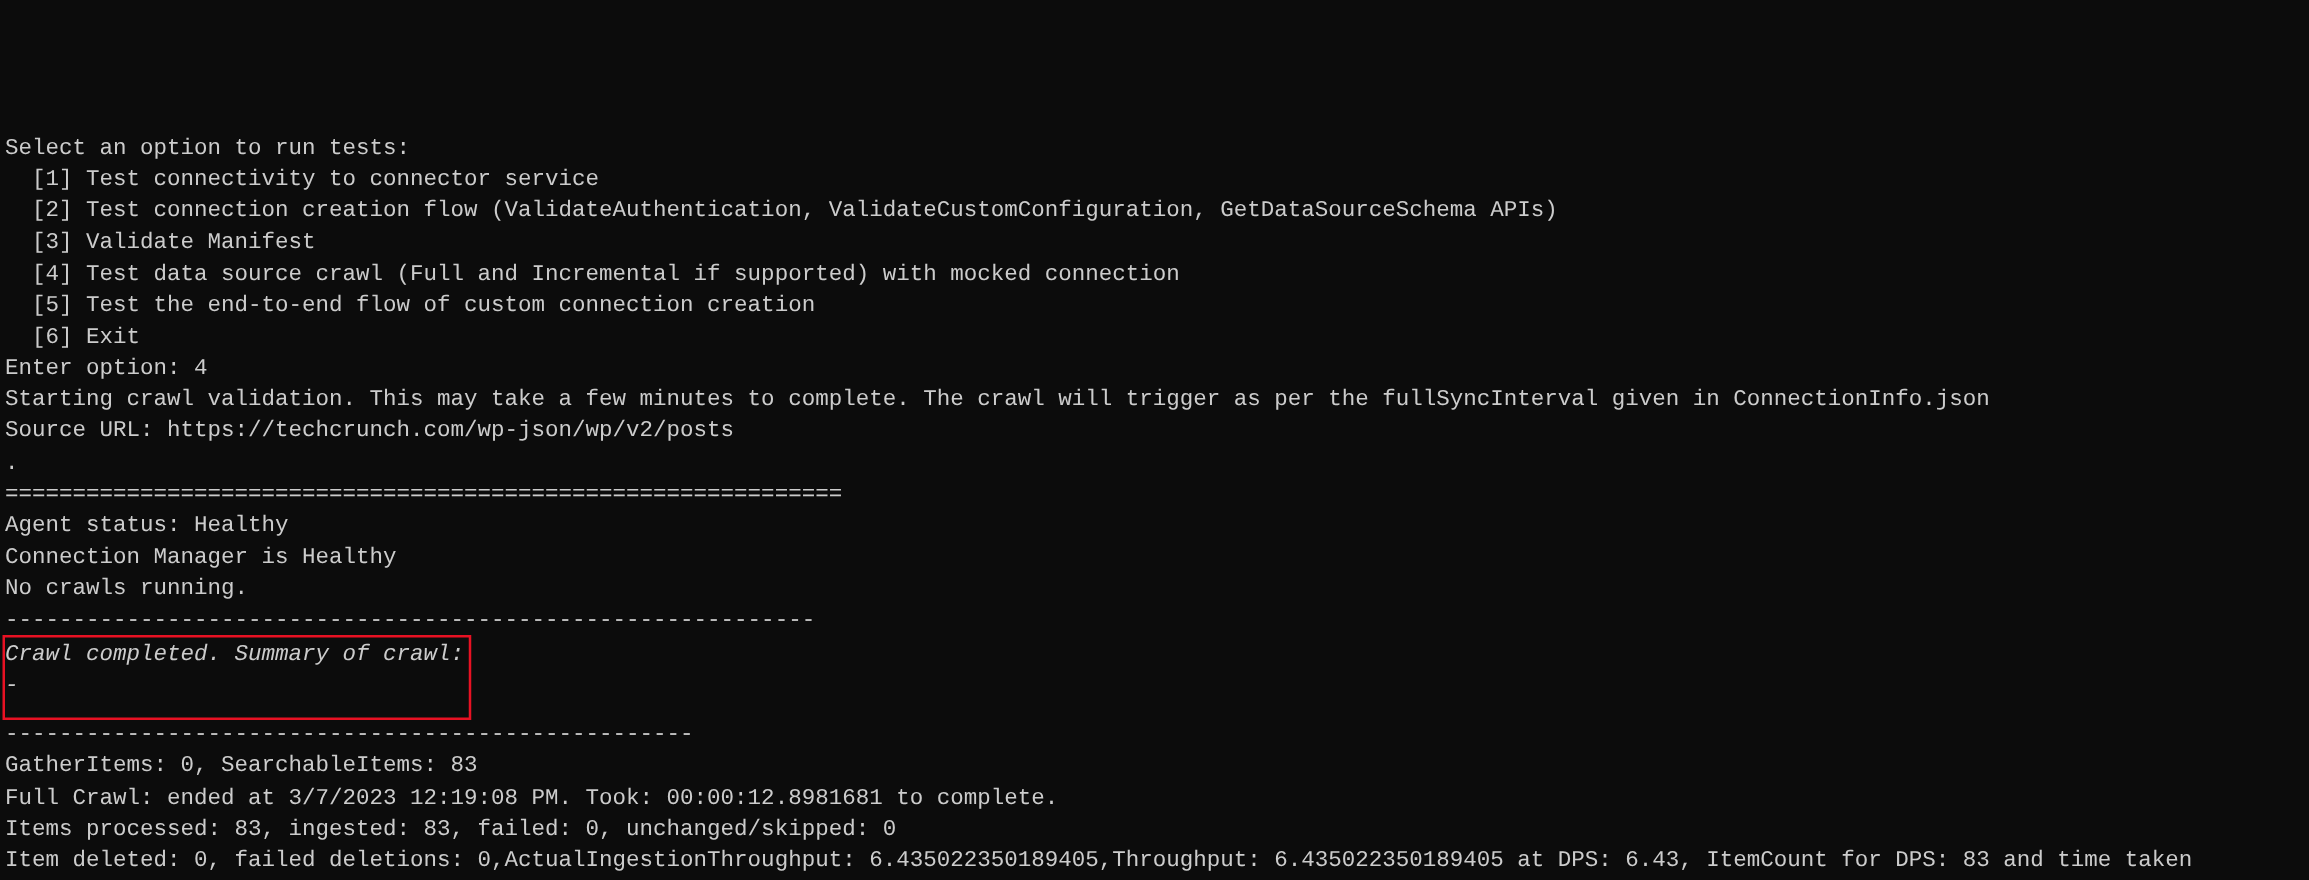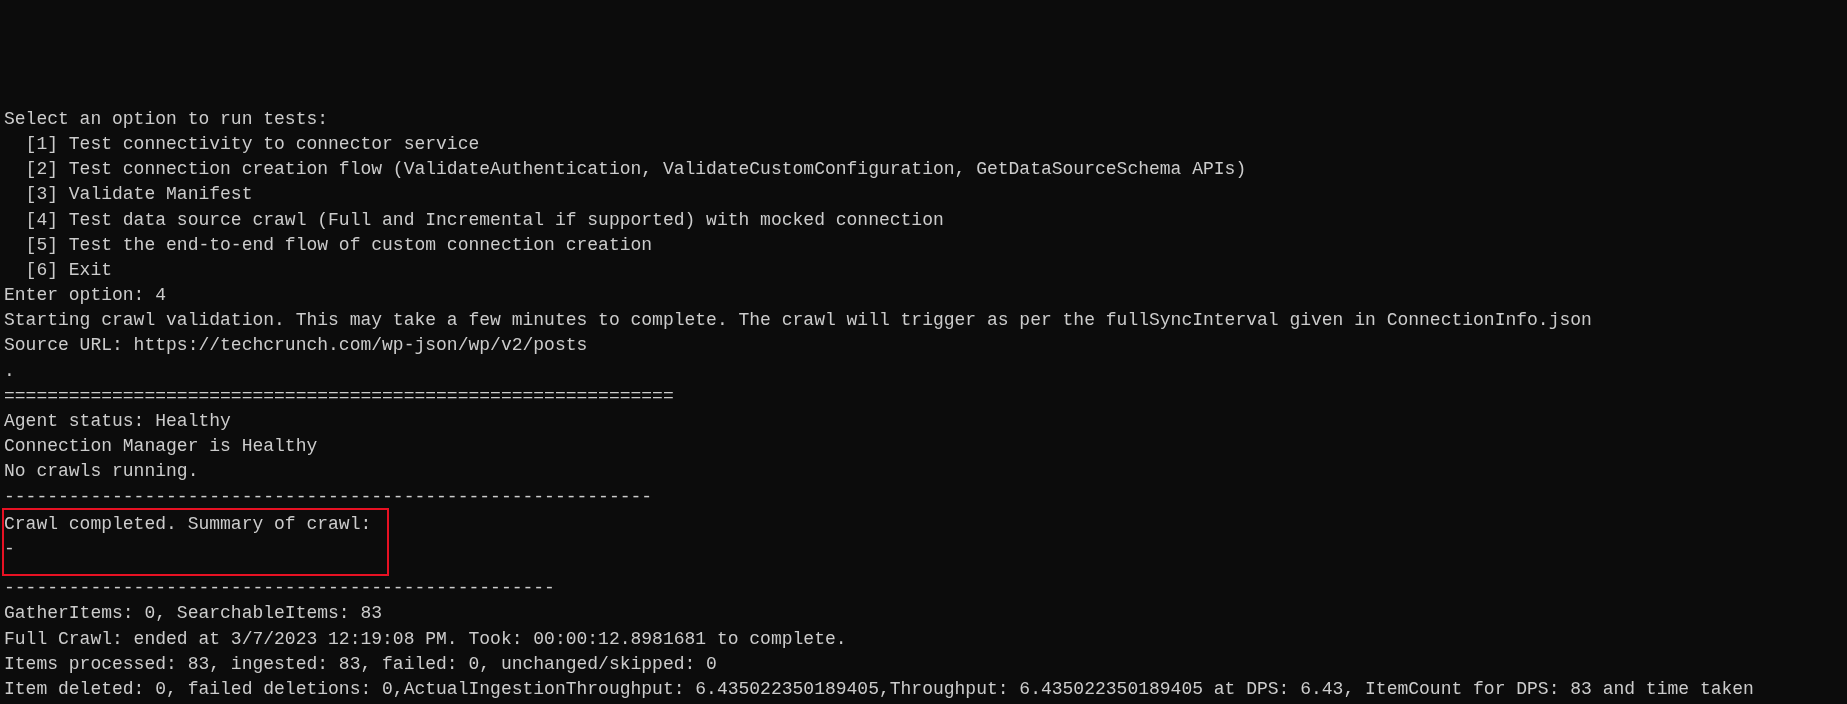--- a/index.html
+++ b/index.html
@@ -12,23 +12,24 @@
       padding: 6px 4px;
       white-space: pre;
       overflow-x: auto;
       width: 1847px;
       height: 704px;
     }
     .line { display: block; }
     .highlight-box {
       border: 2.5px solid #e81123;
       display: inline-block;
-      padding: 2px 16px 12px 0px;
+      padding: 2px 4px 12px 0px;
       margin-left: -2px;
       margin-top: -2px;
+      font-style: italic;
     }
     .terminal-output { color: #cccccc; }
   </style>
 </head>
 <body>
 
 
 
 <div class="terminal-output"><span class="line">Select an option to run tests:</span><span class="line"></span><span class="line">  [1] Test connectivity to connector service</span><span class="line">  [2] Test connection creation flow (ValidateAuthentication, ValidateCustomConfiguration, GetDataSourceSchema APIs)</span><span class="line">  [3] Validate Manifest</span><span class="line">  [4] Test data source crawl (Full and Incremental if supported) with mocked connection</span><span class="line">  [5] Test the end-to-end flow of custom connection creation</span><span class="line">  [6] Exit</span><span class="line"></span><span class="line">Enter option: 4</span><span class="line">Starting crawl validation. This may take a few minutes to complete. The crawl will trigger as per the fullSyncInterval given in ConnectionInfo.json</span><span class="line">Source URL: https://techcrunch.com/wp-json/wp/v2/posts</span><span class="line">.</span><span class="line">==============================================================</span><span class="line">Agent status: Healthy</span><span class="line">Connection Manager is Healthy</span><span class="line">No crawls running.</span><span class="line">------------------------------------------------------------</span><span class="highlight-box"><span class="line">Crawl completed. Summary of crawl:</span><span>-</span></span>
 <span class="line"></span><span class="line">---------------------------------------------------</span><span class="line">GatherItems: 0, SearchableItems: 83</span><span class="line">Full Crawl: ended at 3/7/2023 12:19:08 PM. Took: 00:00:12.8981681 to complete.</span><span class="line">Items processed: 83, ingested: 83, failed: 0, unchanged/skipped: 0</span><span class="line">Item deleted: 0, failed deletions: 0,ActualIngestionThroughput: 6.435022350189405,Throughput: 6.435022350189405 at DPS: 6.43, ItemCount for DPS: 83 and time taken</span><span class="line">DB Time is: 100.6786ms, [Read: 29.7359ms = 3.303988888888889 ms per read op, Write: 70.9427 ms = 7.09427 ms per write op,]</span></div>

